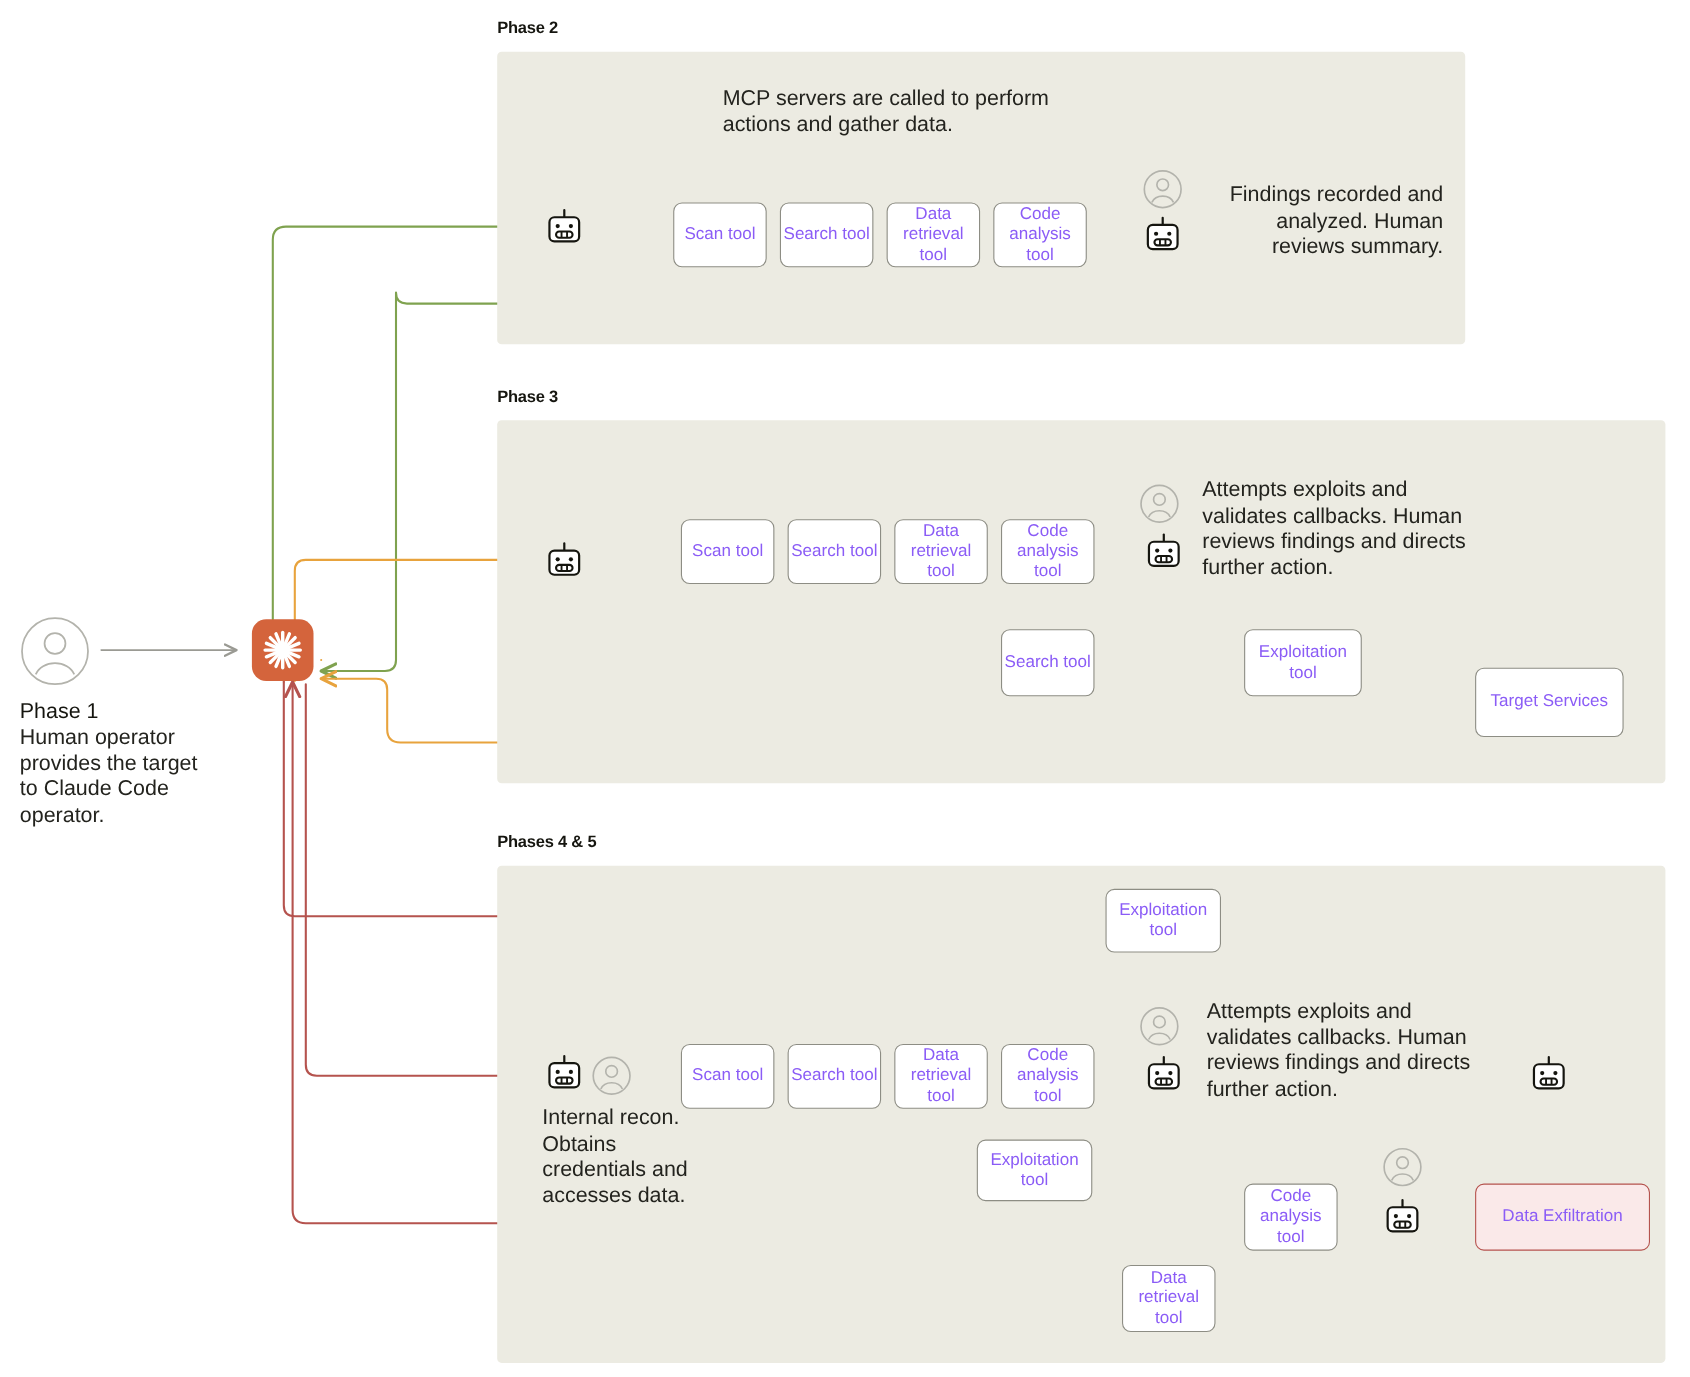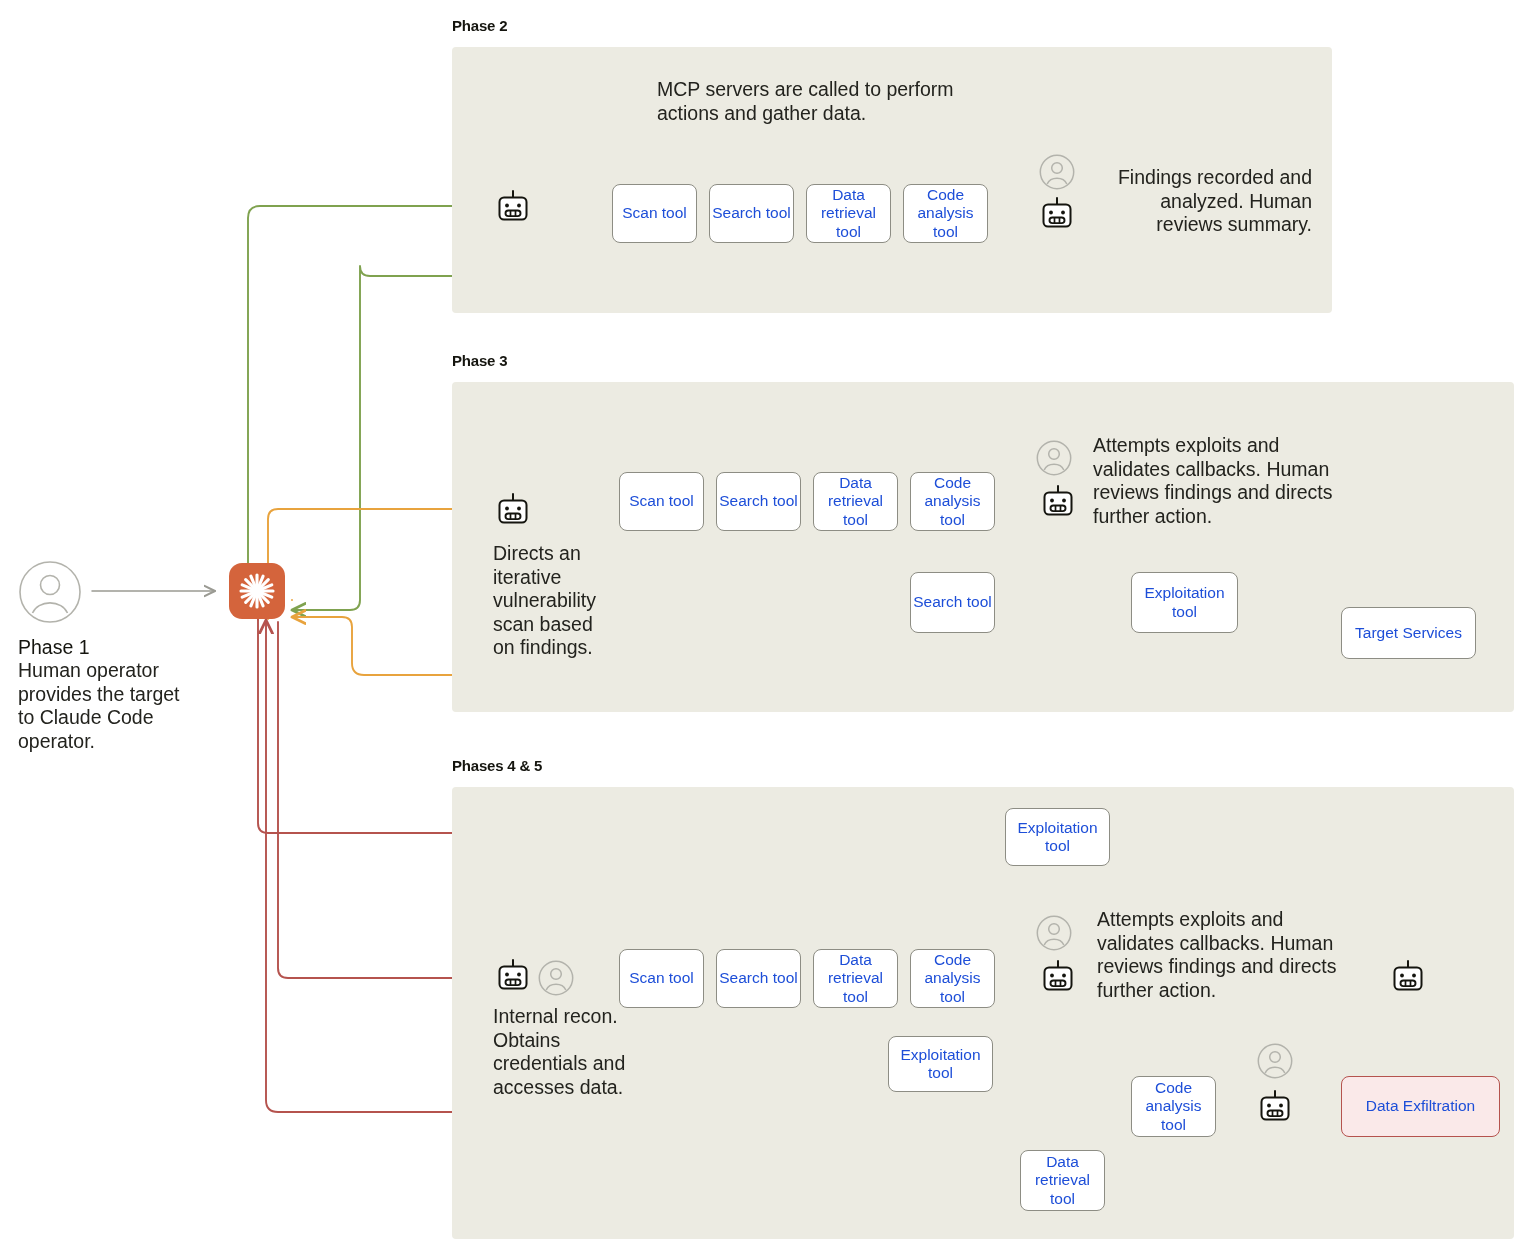--- a/index.html
+++ b/index.html
@@ -4,21 +4,21 @@
 <style>
   html,body{margin:0;padding:0;background:#ffffff;}
   body{font-family:"Liberation Sans", sans-serif;color:#1a1a18;}
   #stage{position:relative;width:1536px;height:1252px;overflow:hidden;background:#fff;}
   #wires{position:absolute;left:0;top:0;width:1536px;height:1252px;}
   .panel{position:absolute;background:#ECEBE2;border-radius:4px;}
   .phase-label{position:absolute;font-weight:bold;font-size:15px;letter-spacing:-0.2px;color:#15150f;}
   .note{position:absolute;font-size:19.5px;line-height:23.5px;color:#23231e;}
   .tool{position:absolute;background:#ffffff;border:1.3px solid #8d8d84;border-radius:8px;
         display:flex;align-items:center;justify-content:center;text-align:center;
-        font-size:15.5px;line-height:18.5px;color:#1d4ed8;box-sizing:border-box;}
+        font-size:15.5px;line-height:18.5px;color:#8b5cf6;box-sizing:border-box;}
   .tool.danger{background:#FAE9E9;border-color:#B5534E;}
   .bot{position:absolute;width:34px;height:34px;}
   .person{position:absolute;}
   .claude{position:absolute;width:56px;height:56px;background:#D4643C;border-radius:13px;
           display:flex;align-items:center;justify-content:center;}
   .p1-title{position:absolute;font-weight:normal;font-size:19.5px;color:#15150f;}
 </style>
 </head>
 <body>
 
@@ -222,21 +222,20 @@
     <svg width="34" height="34" viewBox="0 0 34 34">
       <line x1="17" y1="2" x2="17" y2="8.5" stroke="#15150f" stroke-width="2" stroke-linecap="round"></line>
       <rect x="3.5" y="8.5" width="27" height="22" rx="4.5" fill="#fff" stroke="#15150f" stroke-width="2"></rect>
       <circle cx="11" cy="16.5" r="1.9" fill="#15150f"></circle>
       <circle cx="23" cy="16.5" r="1.9" fill="#15150f"></circle>
       <rect x="9.5" y="21.5" width="15" height="5.6" rx="2.8" fill="none" stroke="#15150f" stroke-width="1.9"></rect>
       <line x1="14.5" y1="21.5" x2="14.5" y2="27.1" stroke="#15150f" stroke-width="1.7"></line>
       <line x1="19.5" y1="21.5" x2="19.5" y2="27.1" stroke="#15150f" stroke-width="1.7"></line>
     </svg>
   </div>
-  <div class="note" style="left:493px;top:542px;width:125px;">Directs an iterative vulnerability scan based on findings.</div>
 
   <div class="tool" style="left:619px;top:472px;width:85px;height:59px;">
     <span>Scan tool</span>
   </div>
   <div class="tool" style="left:716px;top:472px;width:85px;height:59px;">
     <span>Search tool</span>
   </div>
   <div class="tool" style="left:813px;top:472px;width:85px;height:59px;">
     <span>Data retrieval tool</span>
   </div>
@@ -263,21 +262,21 @@
     </svg>
   </div>
   <div class="note" style="left:1093px;top:434px;width:245px;">Attempts exploits and validates callbacks. Human reviews findings and directs further action.</div>
 
   <div class="tool" style="left:910px;top:572px;width:85px;height:61px;">
     <span>Search tool</span>
   </div>
   <div class="tool" style="left:1131px;top:572px;width:107px;height:61px;">
     <span>Exploitation tool</span>
   </div>
-  <div class="tool" style="left:1341px;top:607px;width:135px;height:52px;">
+  <div class="tool" style="left:1341px;top:607px;width:135px;height:63px;">
     <span>Target Services</span>
   </div>
 
   <div class="tool" style="left:1005px;top:808px;width:105px;height:58px;">
     <span>Exploitation tool</span>
   </div>
 
   <div class="bot" style="left:496px;top:958px;">
     <svg width="34" height="34" viewBox="0 0 34 34">
       <line x1="17" y1="2" x2="17" y2="8.5" stroke="#15150f" stroke-width="2" stroke-linecap="round"></line>

